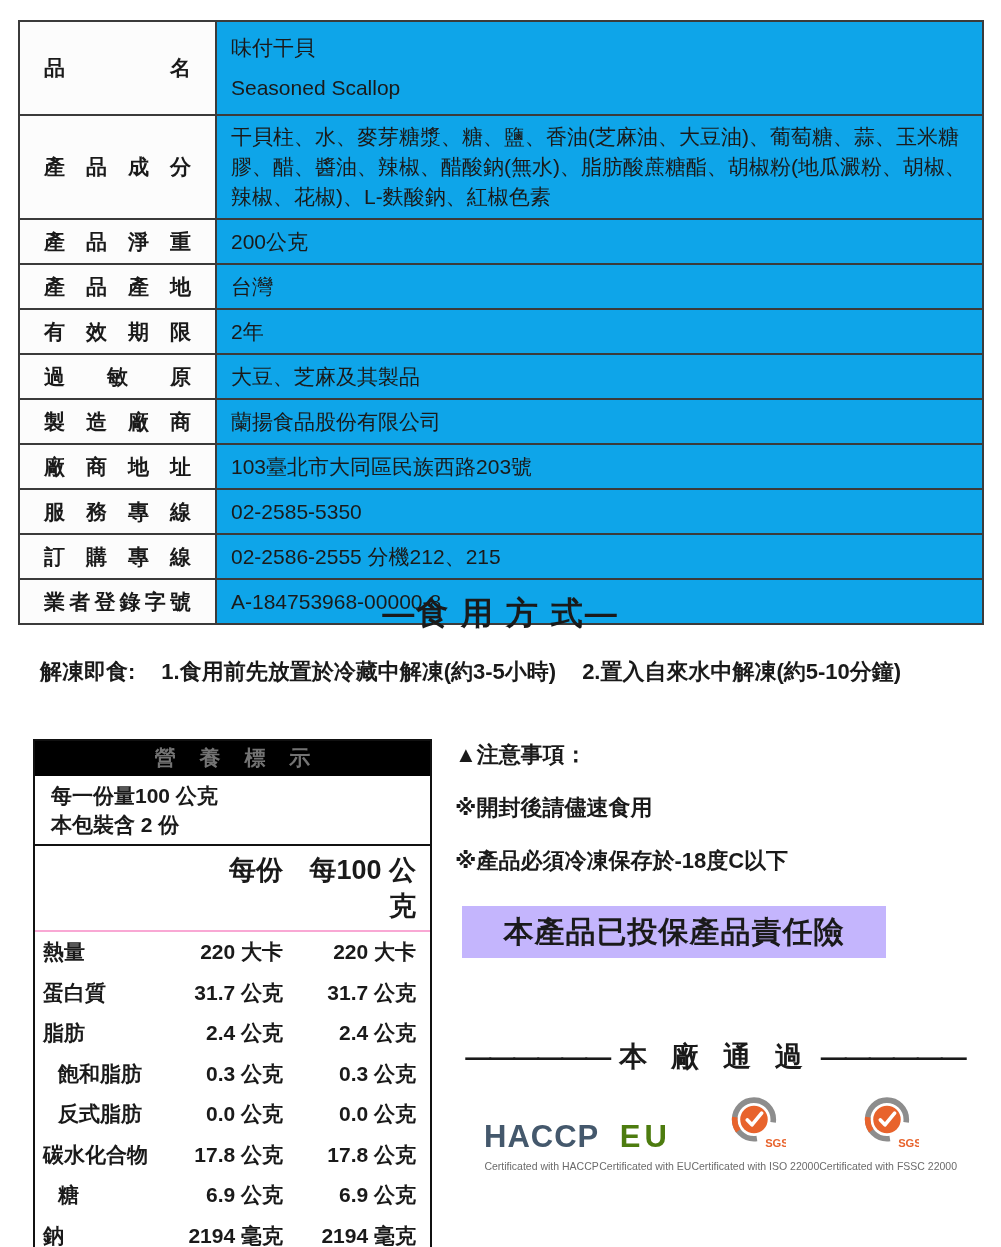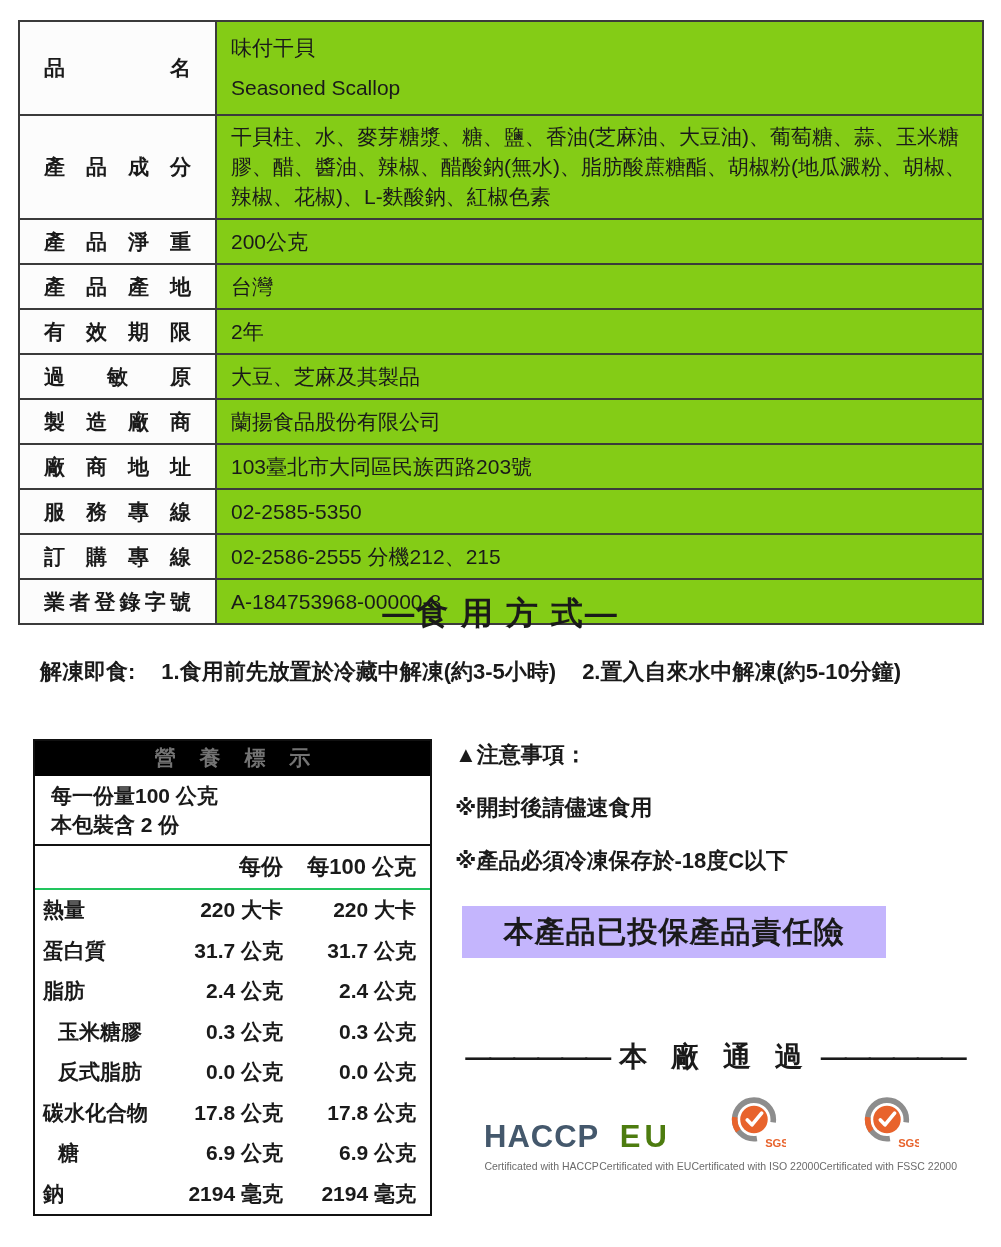--- a/index.html
+++ b/index.html
@@ -1,38 +1,38 @@
 <!DOCTYPE html>
 <html><head>
 <meta charset="utf-8">
 <style>
   html,body{margin:0;padding:0;background:#fff;}
   body{font-family:"Liberation Sans","DejaVu Sans",sans-serif;color:#1a1a1a;}
   .page{position:relative;width:1001px;height:1247px;background:#fff;overflow:hidden;}
 
   
-  .info-table{position:absolute;left:18px;top:20px;width:962px;border:2px solid #3b3b3b;background:#84cc16;}
+  .info-table{position:absolute;left:18px;top:20px;width:962px;border:2px solid #3b3b3b;background:#0ea5e9;}
   .info-row{display:grid;grid-template-columns:195px 1fr;min-height:43px;}
   .info-row + .info-row{border-top:2px solid #3b3b3b;}
   .info-row:nth-child(1){min-height:80px;}
   .info-row:nth-child(2){min-height:92px;}
   .info-label{display:flex;align-items:center;padding:0 24px;background:#fcfcfc;}
   .info-label span{display:inline-block;width:100%;font-weight:700;font-size:21px;text-align:justify;text-align-last:justify;}
   .info-value{border-left:2px solid #3b3b3b;display:flex;align-items:center;padding:6px 14px;font-size:21px;line-height:30px;white-space:pre-line;}
   .info-row:nth-child(1) .info-value{line-height:40px;}
 
   
   .usage-heading{position:absolute;top:592px;left:0;width:100%;text-align:center;font-size:32px;font-weight:700;letter-spacing:2px;}
   .usage-line{position:absolute;top:657px;left:40px;width:940px;display:flex;gap:26px;font-size:22px;font-weight:700;white-space:nowrap;}
 
   
   .nutrition{position:absolute;left:33px;top:739px;width:395px;border:2px solid #111;background:#fff;}
   .nut-title{background:#000;color:#737373;text-align:center;font-weight:700;font-size:21px;letter-spacing:9px;padding:3px 0 4px 9px;}
   .nut-serving{padding:5px 16px;font-size:21px;font-weight:700;line-height:29px;border-bottom:2px solid #111;}
-  .nut-cols{display:grid;grid-template-columns:1fr 108px 133px;padding:6px 14px 6px 8px;font-size:22px;font-weight:700;border-bottom:2px solid #22c55e;}
+  .nut-cols{display:grid;grid-template-columns:1fr 108px 133px;padding:6px 14px 6px 8px;font-size:27px;font-weight:700;border-bottom:2px solid #f9a8d4;}
   .nut-cols .c{text-align:right;}
   .nut-row{display:grid;grid-template-columns:1fr 108px 133px;padding:0 14px 0 8px;height:40.5px;align-items:center;font-size:21px;font-weight:700;}
   .nut-row .v{text-align:right;}
   .nut-row.indent .nut-name{padding-left:15px;}
 
   
   .notices{position:absolute;left:455px;top:740px;width:530px;}
   .notices-title{font-size:22px;font-weight:700;margin-bottom:23px;}
   .notice-item{font-size:22px;font-weight:700;margin-bottom:23px;}
 
@@ -153,21 +153,21 @@
         <div class="nut-name">蛋白質</div>
         <div class="v">31.7 公克</div>
         <div class="v">31.7 公克</div>
       </div>
       <div class="nut-row">
         <div class="nut-name">脂肪</div>
         <div class="v">2.4 公克</div>
         <div class="v">2.4 公克</div>
       </div>
       <div class="nut-row indent">
-        <div class="nut-name">玉米糖膠</div>
+        <div class="nut-name">飽和脂肪</div>
         <div class="v">0.3 公克</div>
         <div class="v">0.3 公克</div>
       </div>
       <div class="nut-row indent">
         <div class="nut-name">反式脂肪</div>
         <div class="v">0.0 公克</div>
         <div class="v">0.0 公克</div>
       </div>
       <div class="nut-row">
         <div class="nut-name">碳水化合物</div>

